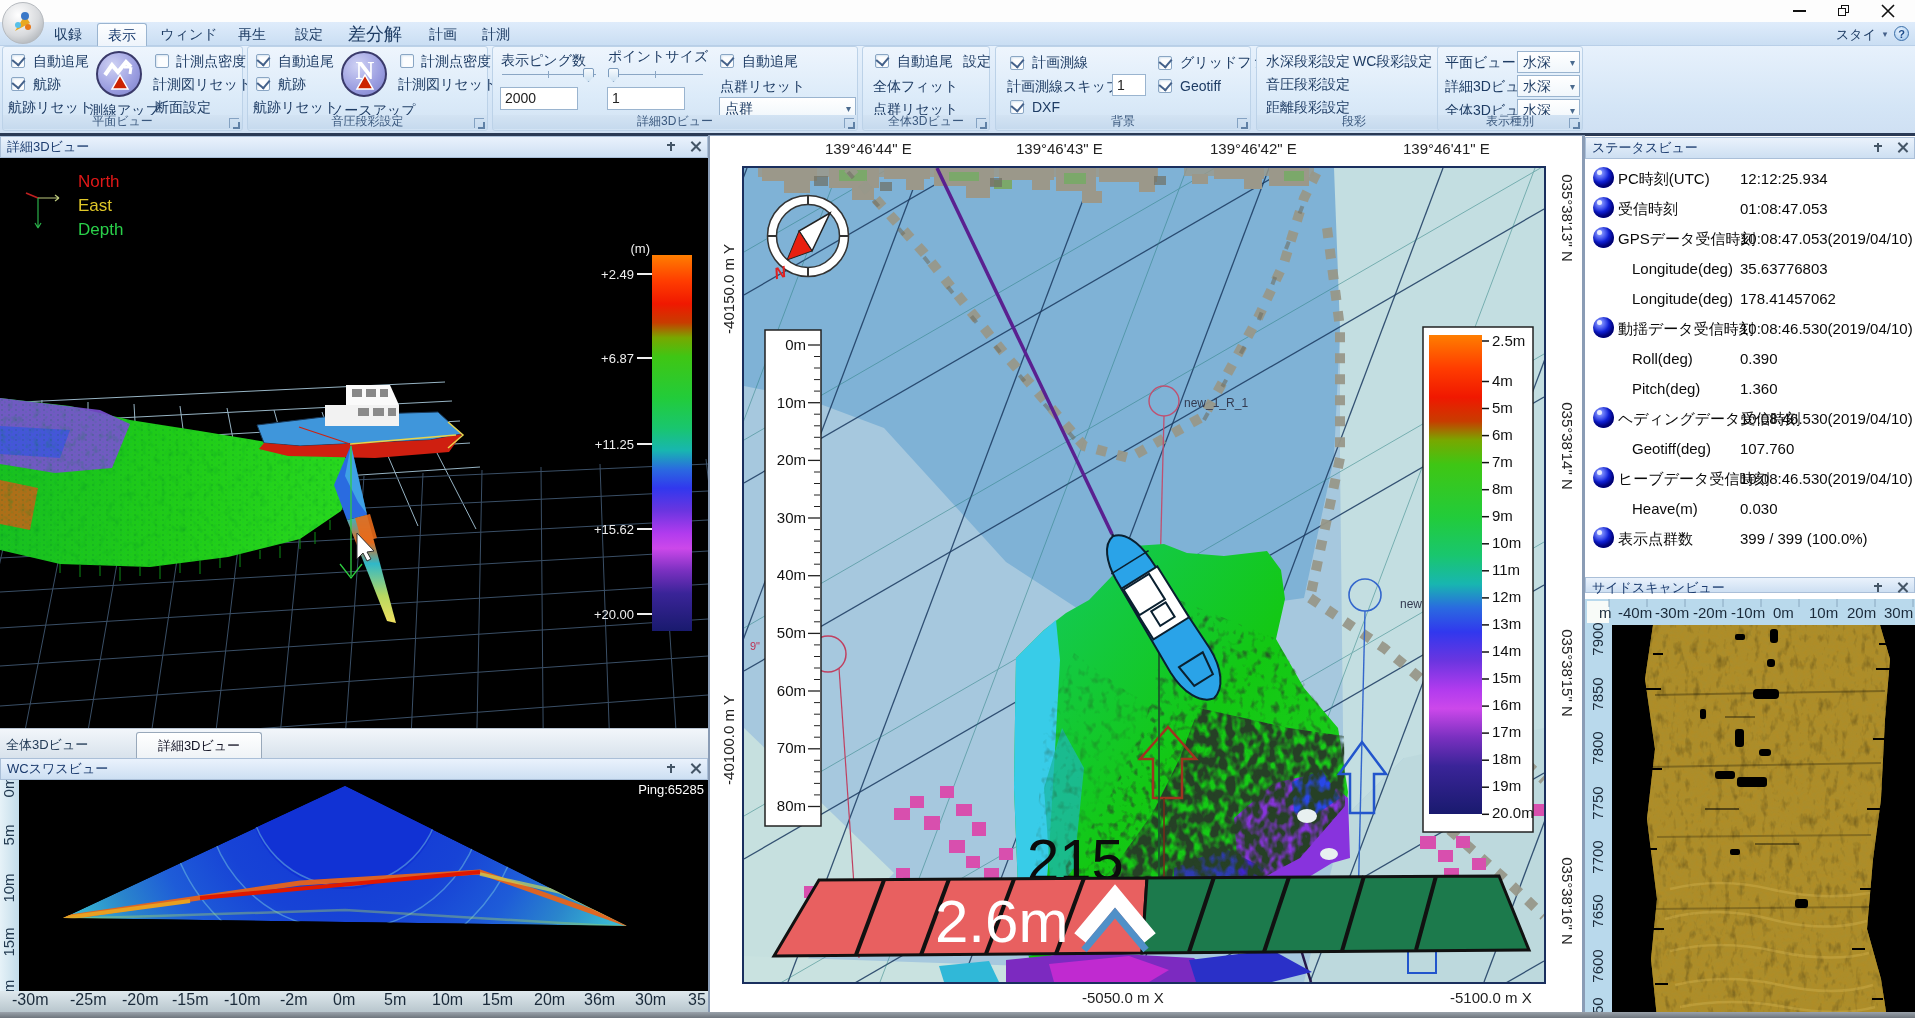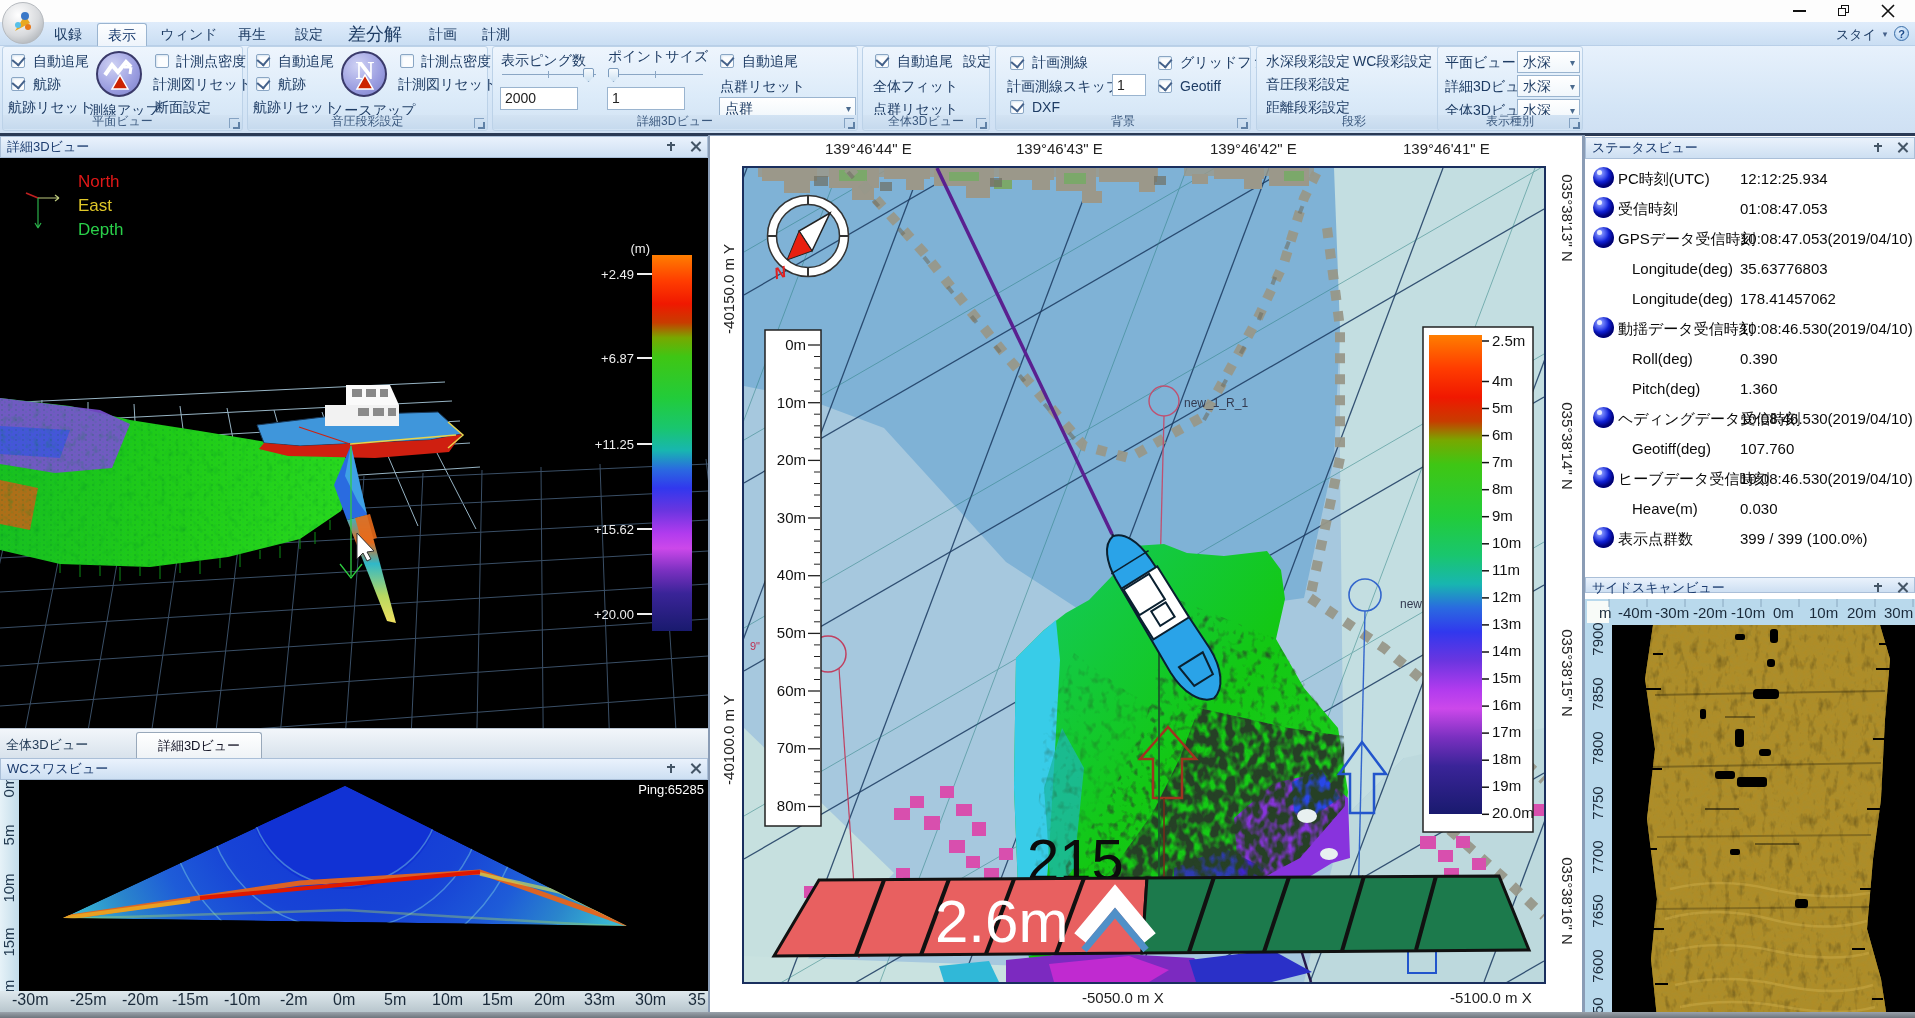--- a/index.html
+++ b/index.html
@@ -394,21 +394,21 @@
     <span style="position:absolute;left:70px">-25m</span>
  <span style="position:absolute;left:122px">-20m</span>
     <span style="position:absolute;left:172px">-15m</span>
  <span style="position:absolute;left:224px">-10m</span>
     <span style="position:absolute;left:280px">-2m</span>
  <span style="position:absolute;left:333px">0m</span>
     <span style="position:absolute;left:384px">5m</span>
  <span style="position:absolute;left:432px">10m</span>
     <span style="position:absolute;left:482px">15m</span>
  <span style="position:absolute;left:534px">20m</span>
-    <span style="position:absolute;left:584px">33m</span>
+    <span style="position:absolute;left:584px">36m</span>
  <span style="position:absolute;left:635px">30m</span>
     <span style="position:absolute;left:688px">35</span>
 </div>
 
 <div class="abs" style="left:709px;top:135px;width:874px;height:883px;background:#fff;border:1px solid #8a9cb5">
 
  <div style="position:absolute;left:0;top:4px;width:874px;font-size:15px;color:#222">
   <span style="position:absolute;left:115px">139°46'44" E</span>
   <span style="position:absolute;left:306px">139°46'43" E</span>
   <span style="position:absolute;left:500px">139°46'42" E</span>

